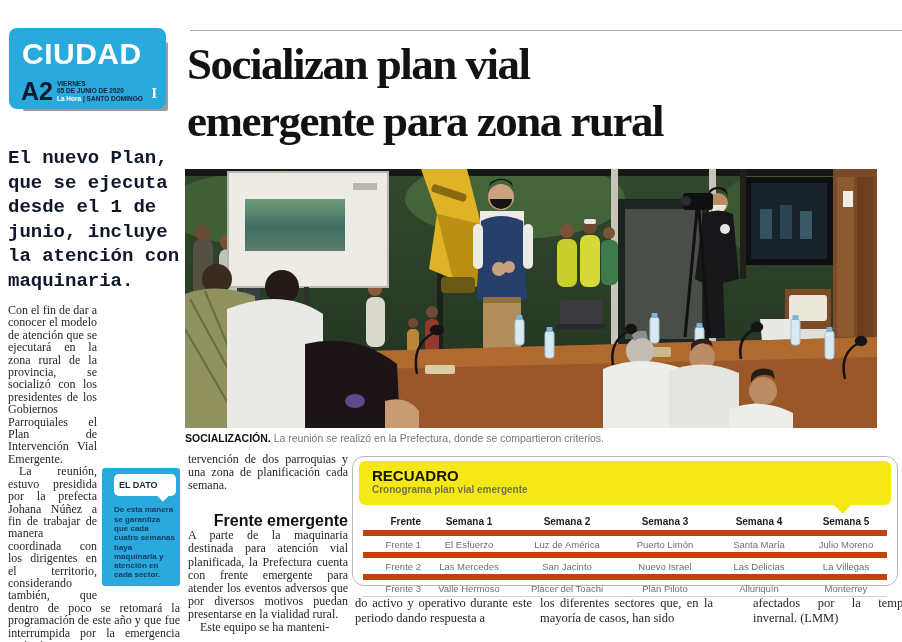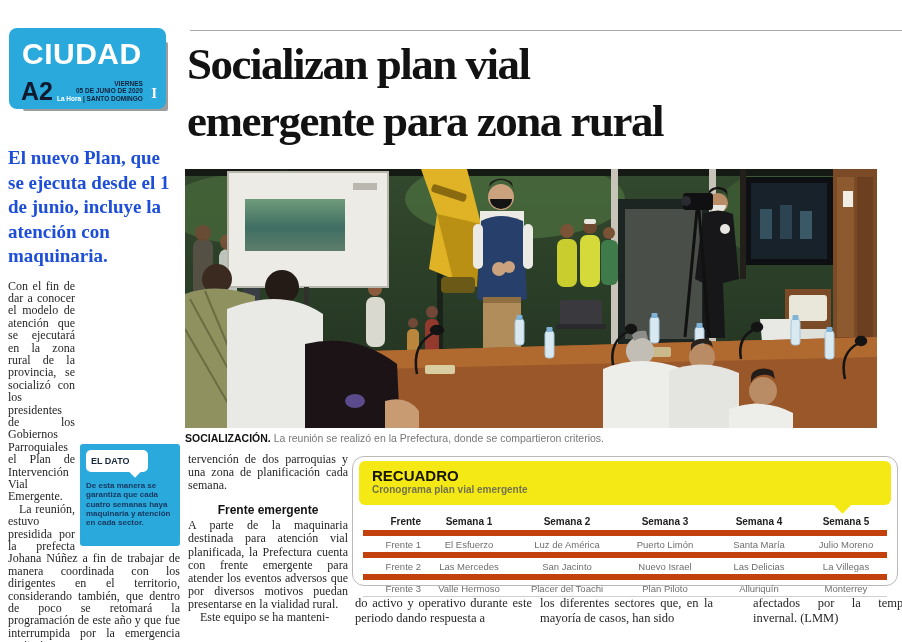--- a/index.html
+++ b/index.html
@@ -3,59 +3,59 @@
 <meta charset="utf-8">
 <style>
   html,body{margin:0;padding:0;background:#fff;}
   #page{position:relative;width:902px;height:642px;background:#fff;overflow:hidden;
         font-family:"Liberation Serif",serif;color:#262626;}
   
   .masthead{position:absolute;left:9px;top:28px;width:157px;height:81px;border-radius:8px;
             box-shadow:8px 8px 0 -6px #9c9c9c;}
   .masthead-title{position:absolute;left:13px;top:9px;font-family:"Liberation Sans",sans-serif;
             font-weight:800;font-size:30px;letter-spacing:.5px;color:#fff;}
-  .masthead-bottom{position:absolute;left:12px;bottom:7px;display:flex;align-items:flex-end;text-align:right;}
+  .masthead-bottom{position:absolute;left:12px;bottom:7px;display:flex;align-items:flex-end;}
   .page-code{font-family:"Liberation Sans",sans-serif;font-weight:800;font-size:25px;line-height:22px;color:#101a2e;}
   .mini{margin-left:4px;font-family:"Liberation Sans",sans-serif;font-size:6.5px;line-height:7.5px;
         font-weight:700;color:#102038;}
   .mini .brand{color:#fff;}
   .roman{position:absolute;right:9px;bottom:7px;font-family:"Liberation Serif",serif;
          font-weight:700;font-size:15px;color:#fff;}
   
   .top-rule{position:absolute;left:190px;top:30px;width:712px;height:1px;background:#a9a9a9;}
   .headline{position:absolute;left:187px;top:36px;width:715px;font-family:"Liberation Serif",serif;
             font-weight:700;font-size:45px;line-height:57px;letter-spacing:-1.5px;color:#121212;}
   .headline span{display:block;}
   
   .sidebar{position:absolute;left:8px;top:146px;width:172px;}
-  .lead{font-family:Liberation Serif, serif;font-weight:700;font-size:19px;
-        line-height:24.5px;color:#1d4ed8;}
+  .lead{font-family:Liberation Mono, monospace;font-weight:700;font-size:19px;
+        line-height:24.5px;color:#0f172a;}
   .bodytext{margin-top:11px;font-size:12px;line-height:12.4px;text-align:justify;color:#262626;}
   .bodytext p{margin:0;}
   .bodytext p.ind{text-indent:11px;}
-  .dato{float:right;width:100px;margin:164px 0 5px 5px;background:#2aa9dc;border-radius:3px;
-        padding:6px 5px 6px 6px;box-sizing:border-box;min-height:102px;}
+  .dato{float:right;width:78px;margin:164px 0 5px 5px;background:#2aa9dc;border-radius:3px;
+        padding:6px 5px 6px 12px;box-sizing:border-box;min-height:102px;}
   .dato-bubble{position:relative;background:#fff;border-radius:5px;padding:4px 5px 5px;width:52px;}
   .dato-bubble:after{content:"";position:absolute;right:9px;bottom:-4px;width:8px;height:8px;
         background:#fff;transform:rotate(45deg);}
   .dato-label{font-family:"Liberation Sans",sans-serif;font-weight:800;font-size:9px;color:#16283c;}
   .dato-text{margin-top:9px;font-family:"Liberation Sans",sans-serif;font-weight:700;
         font-size:8px;line-height:9.3px;color:#17375e;text-align:left;}
   
   .photo{position:absolute;left:185px;top:169px;width:692px;height:259px;}
   .caption{position:absolute;left:185px;top:432px;width:610px;font-family:"Liberation Sans",sans-serif;
            font-size:10.5px;color:#777;}
   .caption b{color:#111;font-weight:800;}
   
   .col2{position:absolute;left:188px;top:453px;width:160px;font-size:12px;line-height:13.1px;
         text-align:justify;color:#262626;}
   .col2 p{margin:0;}
   .col2 p.ind{text-indent:12px;}
-  .subhead{font-family:"Liberation Sans",sans-serif;font-weight:800;font-size:12px;color:#111;
-           margin:12px 0 2px;text-align:center;}
+  .subhead{font-family:"Liberation Sans",sans-serif;font-weight:800;font-size:16px;color:#111;
+           margin:22px 0 2px;text-align:right;}
   
   .recuadro{position:absolute;left:352px;top:456px;width:546px;height:130px;background:#fff;
             border:1.5px solid #b9b9b9;border-radius:12px;box-sizing:border-box;}
   .band{position:relative;margin:4px 6px 0;height:44px;background:#f5e915;border-radius:6px;}
   .band:after{content:"";position:absolute;right:42px;bottom:-6px;width:13px;height:13px;
             background:#f5e915;transform:rotate(45deg);}
   .band-title{padding:6px 0 0 13px;font-family:"Liberation Sans",sans-serif;font-weight:800;
             font-size:15px;color:#161600;}
   .band-sub{padding-left:13px;font-family:"Liberation Sans",sans-serif;font-weight:700;
             font-size:10px;color:#73734d;}

